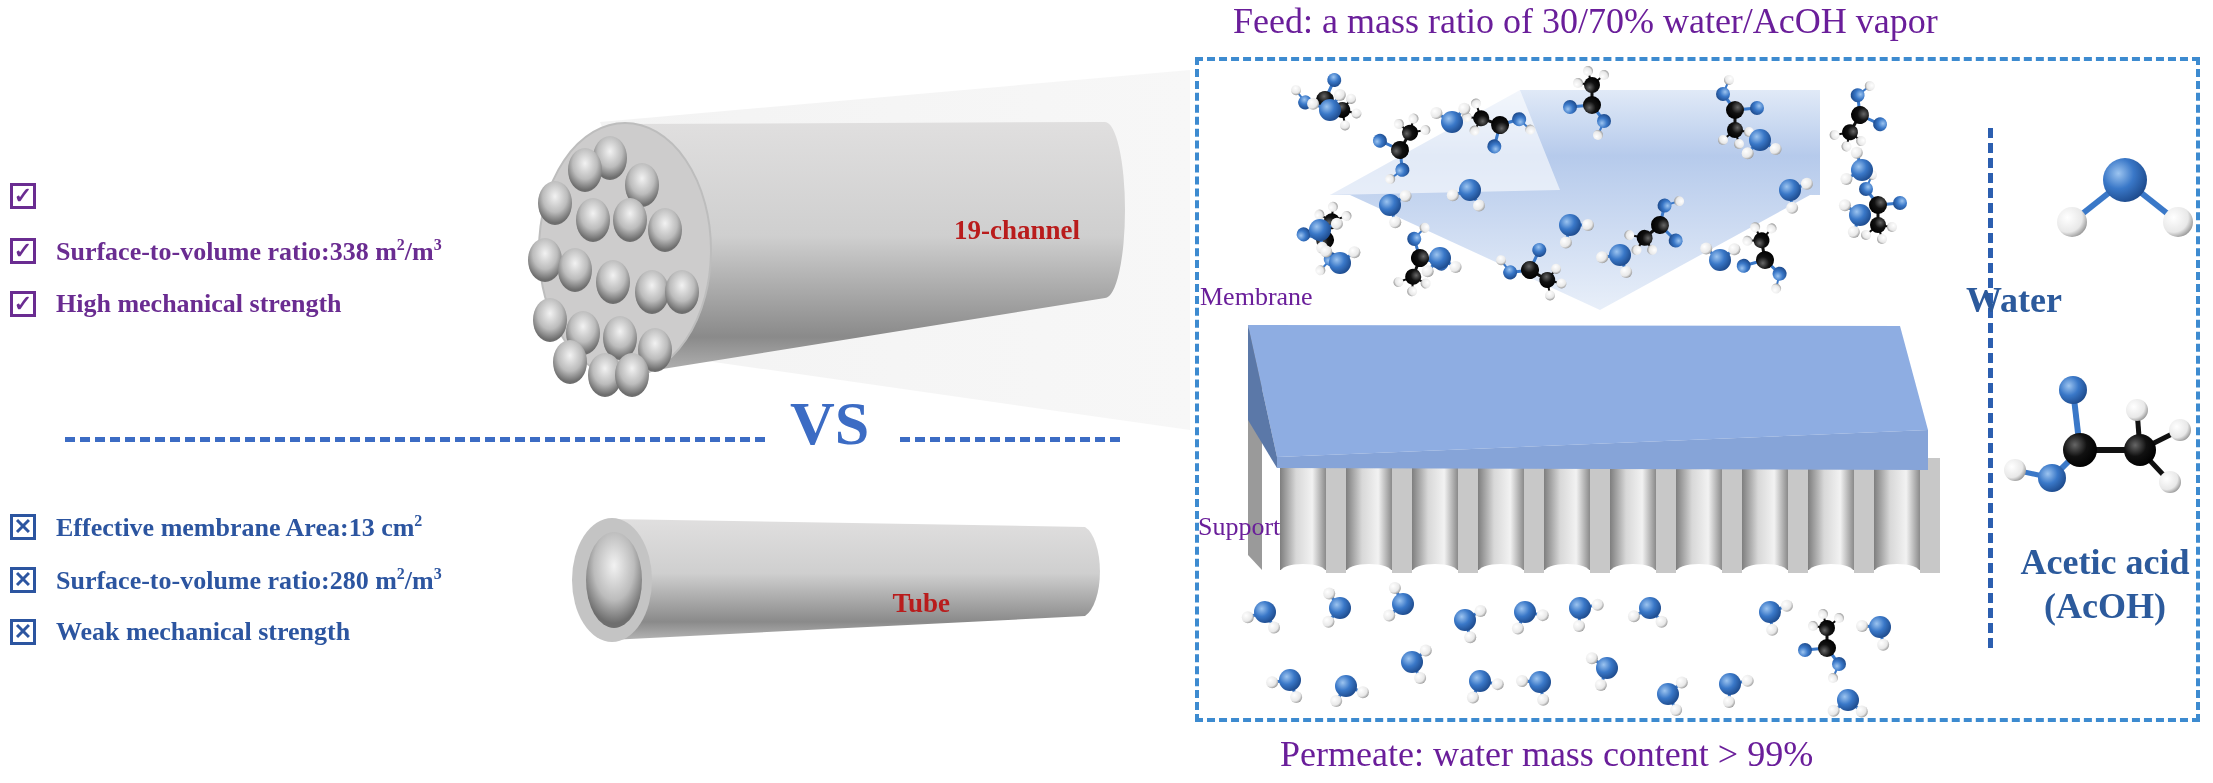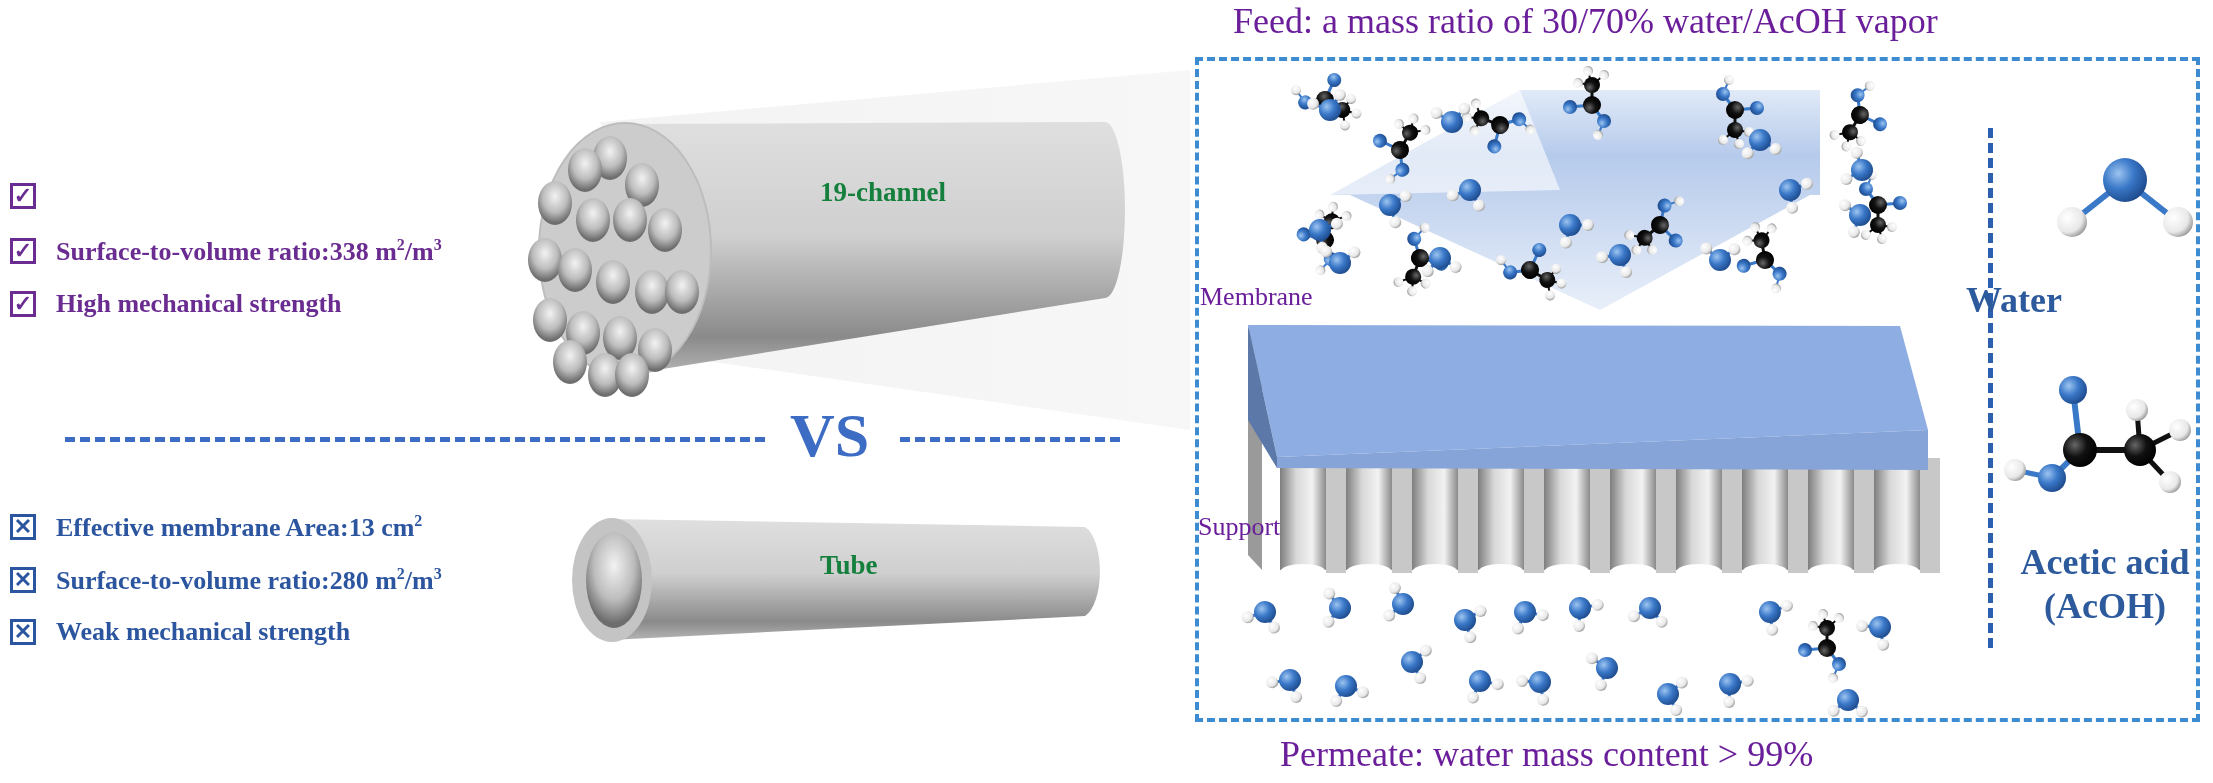--- a/index.html
+++ b/index.html
@@ -3,28 +3,28 @@
 <meta charset="utf-8">
 <style>
   html, body { margin:0; padding:0; background:#ffffff; }
   body { width:2213px; height:783px; position:relative; overflow:hidden; font-family:"Liberation Serif", serif; }
   .abs { position:absolute; }
   .feat { position:absolute; left:10px; display:flex; align-items:center; font-weight:bold; font-size:26px; white-space:nowrap; }
   .feat.good { color:#6a2c91; }
   .feat.bad { color:#2c55a0; }
   .box { width:26px; height:26px; border:3px solid currentColor; box-sizing:border-box; margin-right:20px; position:relative; display:flex; align-items:center; justify-content:center; font-size:22px; line-height:1; }
   .feat sup { font-size:16px; }
-  .vs { position:absolute; left:790px; top:400px; font-size:62px; font-weight:bold; color:#3c6cc4;text-align:center; }
+  .vs { position:absolute; left:790px; top:388px; font-size:62px; font-weight:bold; color:#3c6cc4;text-align:center; }
   .hdash { position:absolute; top:437px; height:0; border-top:5px dashed #3c6cc4; }
   .cap { position:absolute; font-size:36px; color:#6a1e9a; white-space:nowrap; }
   .lbl-purple { position:absolute; font-size:26px; color:#6a1e9a; }
   .mainbox { position:absolute; left:1195px; top:57px; width:1005px; height:665px; border:4px dashed #3d8bd0; box-sizing:border-box; }
   .vsep { position:absolute; left:1988px; top:128px; height:520px; border-left:5px dashed #2c5fb0; }
   .legend-lbl { position:absolute; font-weight:bold; color:#2c5a9c; font-size:36px; text-align:center; line-height:44px; }
-  .cyl-text { position:absolute; font-weight:bold; color:#15803d; font-size:27px; text-align:left; line-height:34px; }
+  .cyl-text { position:absolute; font-weight:bold; color:#b91c1c; font-size:27px; text-align:right; line-height:34px;margin-top:38px; }
 </style>
 </head>
 <body>
 
 <div>
   <div class="feat good" style="top:183px;">
     <span class="box">✓</span>
   </div>
   <div class="feat good" style="top:236px;">
     <span class="box">✓</span>

